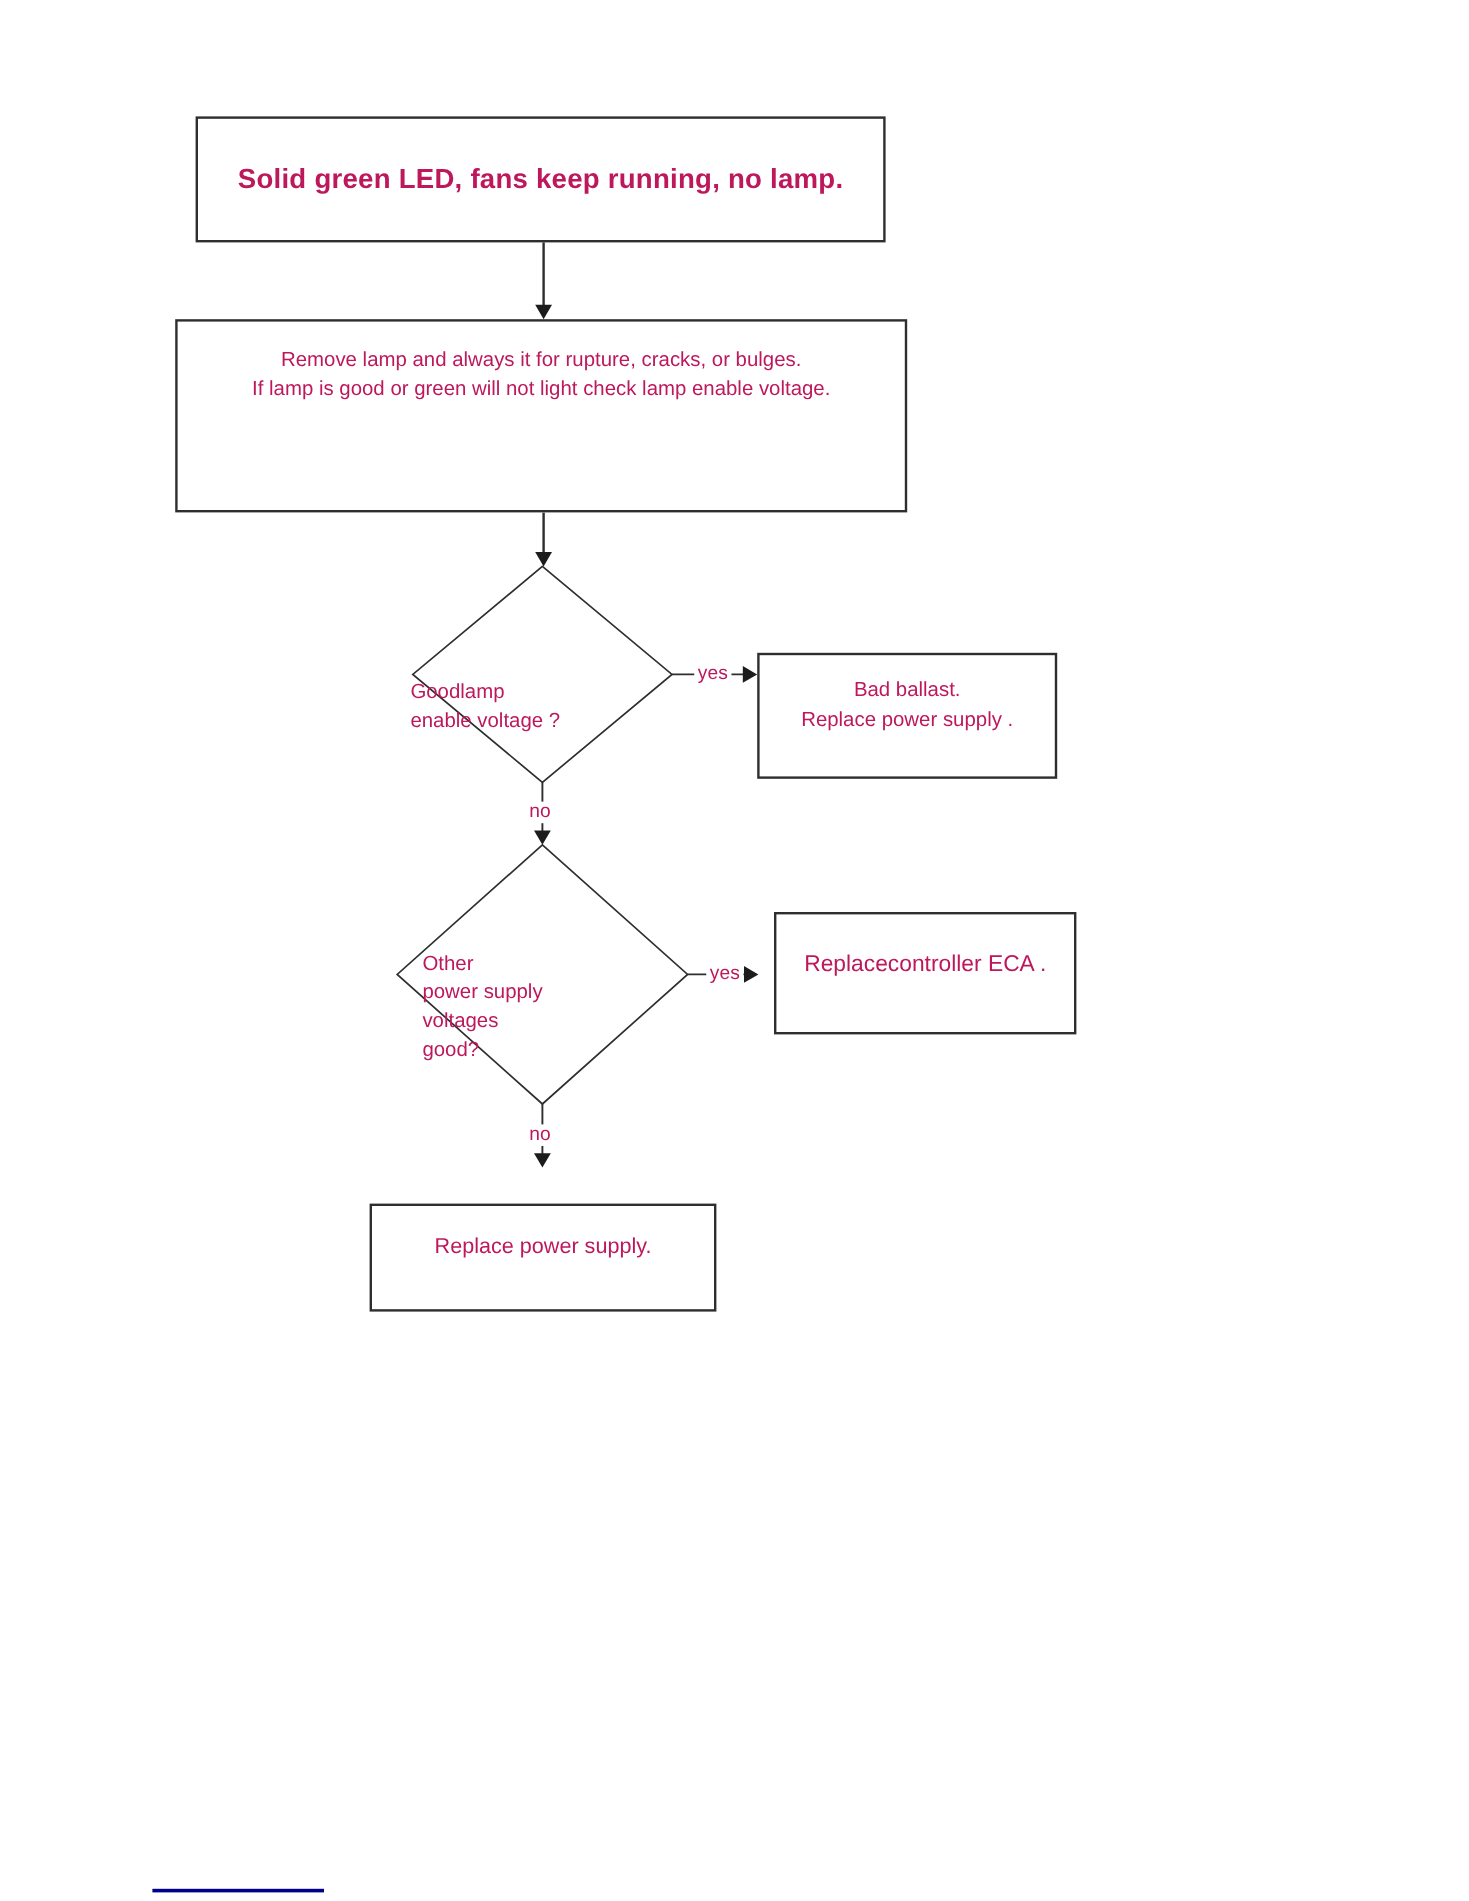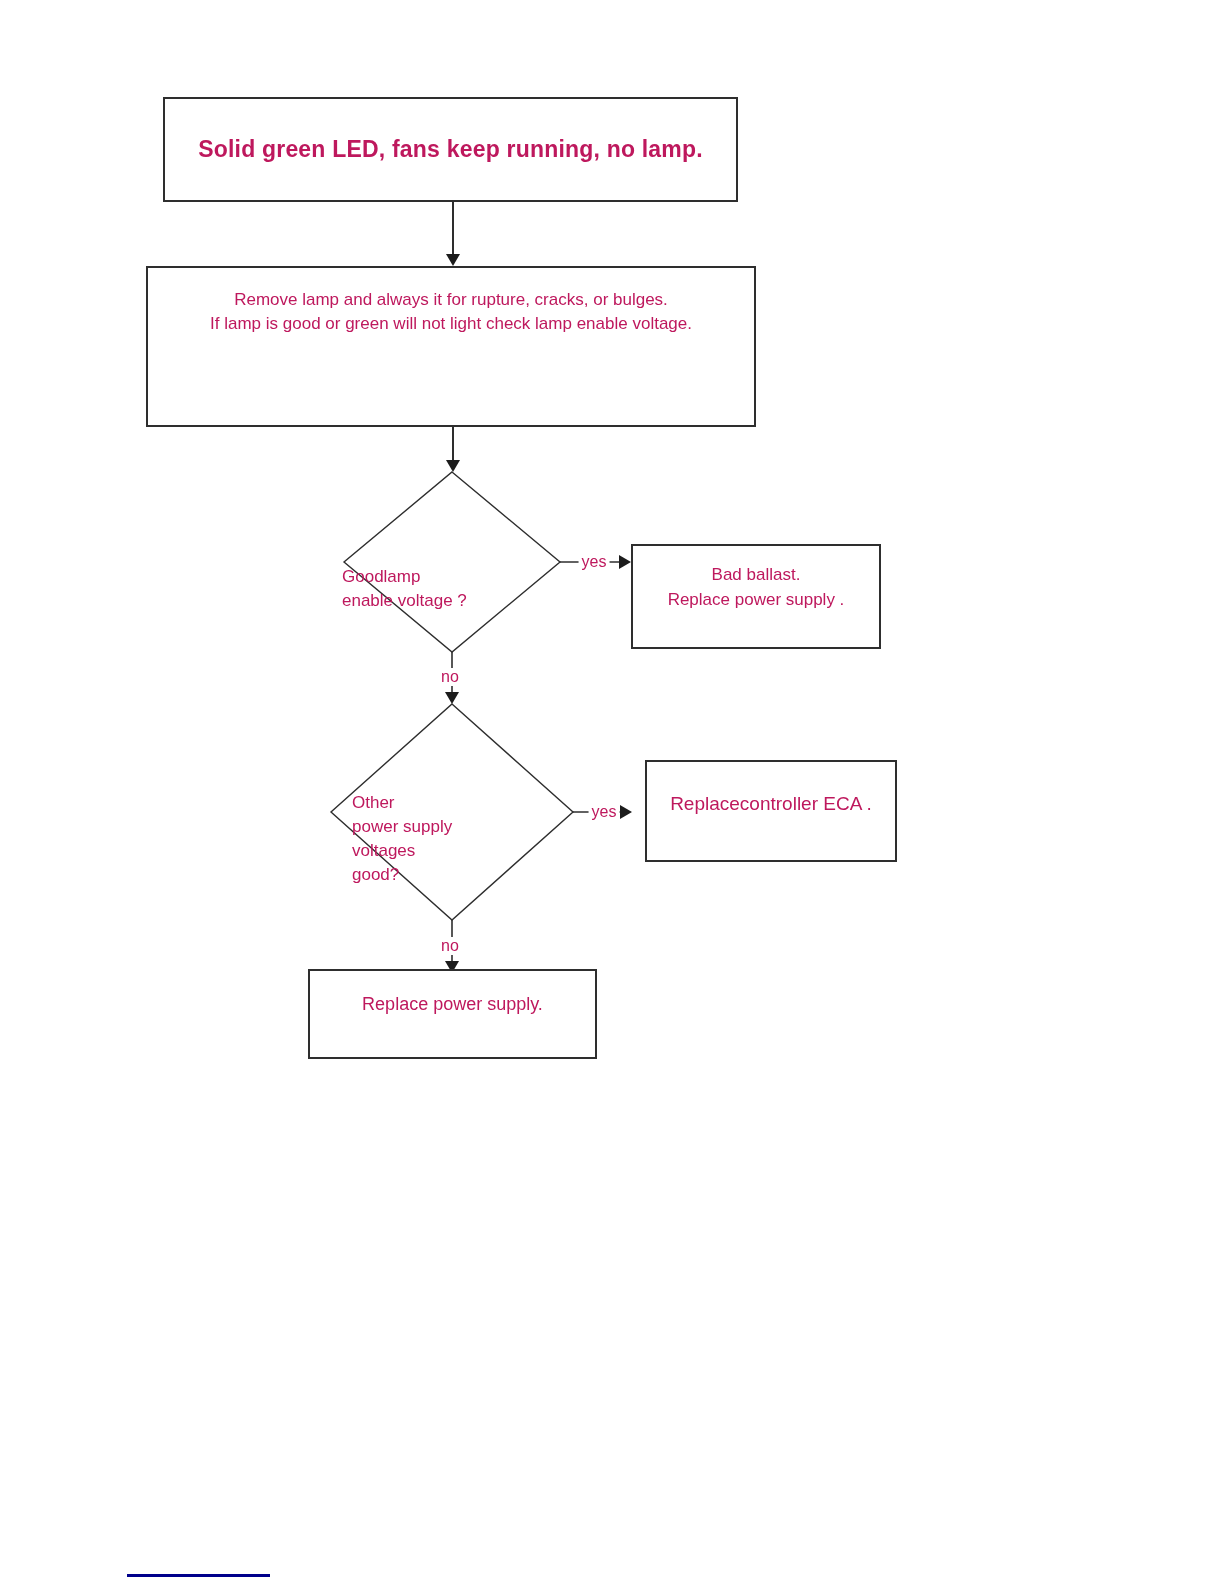--- a/index.html
+++ b/index.html
@@ -32,21 +32,21 @@
   }
   #bad-ballast-box {
     left: 631px; top: 508px; width: 250px; height: 105px;
     font-size: 17px; line-height: 25px; padding-top: 16px; margin-top: 36px;
   }
   #replace-controller-box {
     left: 645px; top: 760px; width: 252px; height: 102px;
     font-size: 19px; padding-top: 31px;
   }
   #replace-psu-box {
-    left: 308px; top: 969px; width: 289px; height: 90px;
+    left: 308px; top: 1003px; width: 289px; height: 90px;
     font-size: 18px; padding-top: 23px;
   }
   .diamond-text {
     position: absolute; z-index: 2; text-align: left;
     font-size: 17px; line-height: 24px; background: transparent; margin-top: 40px;
   }
   #decision1-text { left: 342px; top: 525px; width: 220px; }
   #decision2-text { left: 352px; top: 751px; width: 200px; }
   .edge-label {
     position: absolute; z-index: 3;

